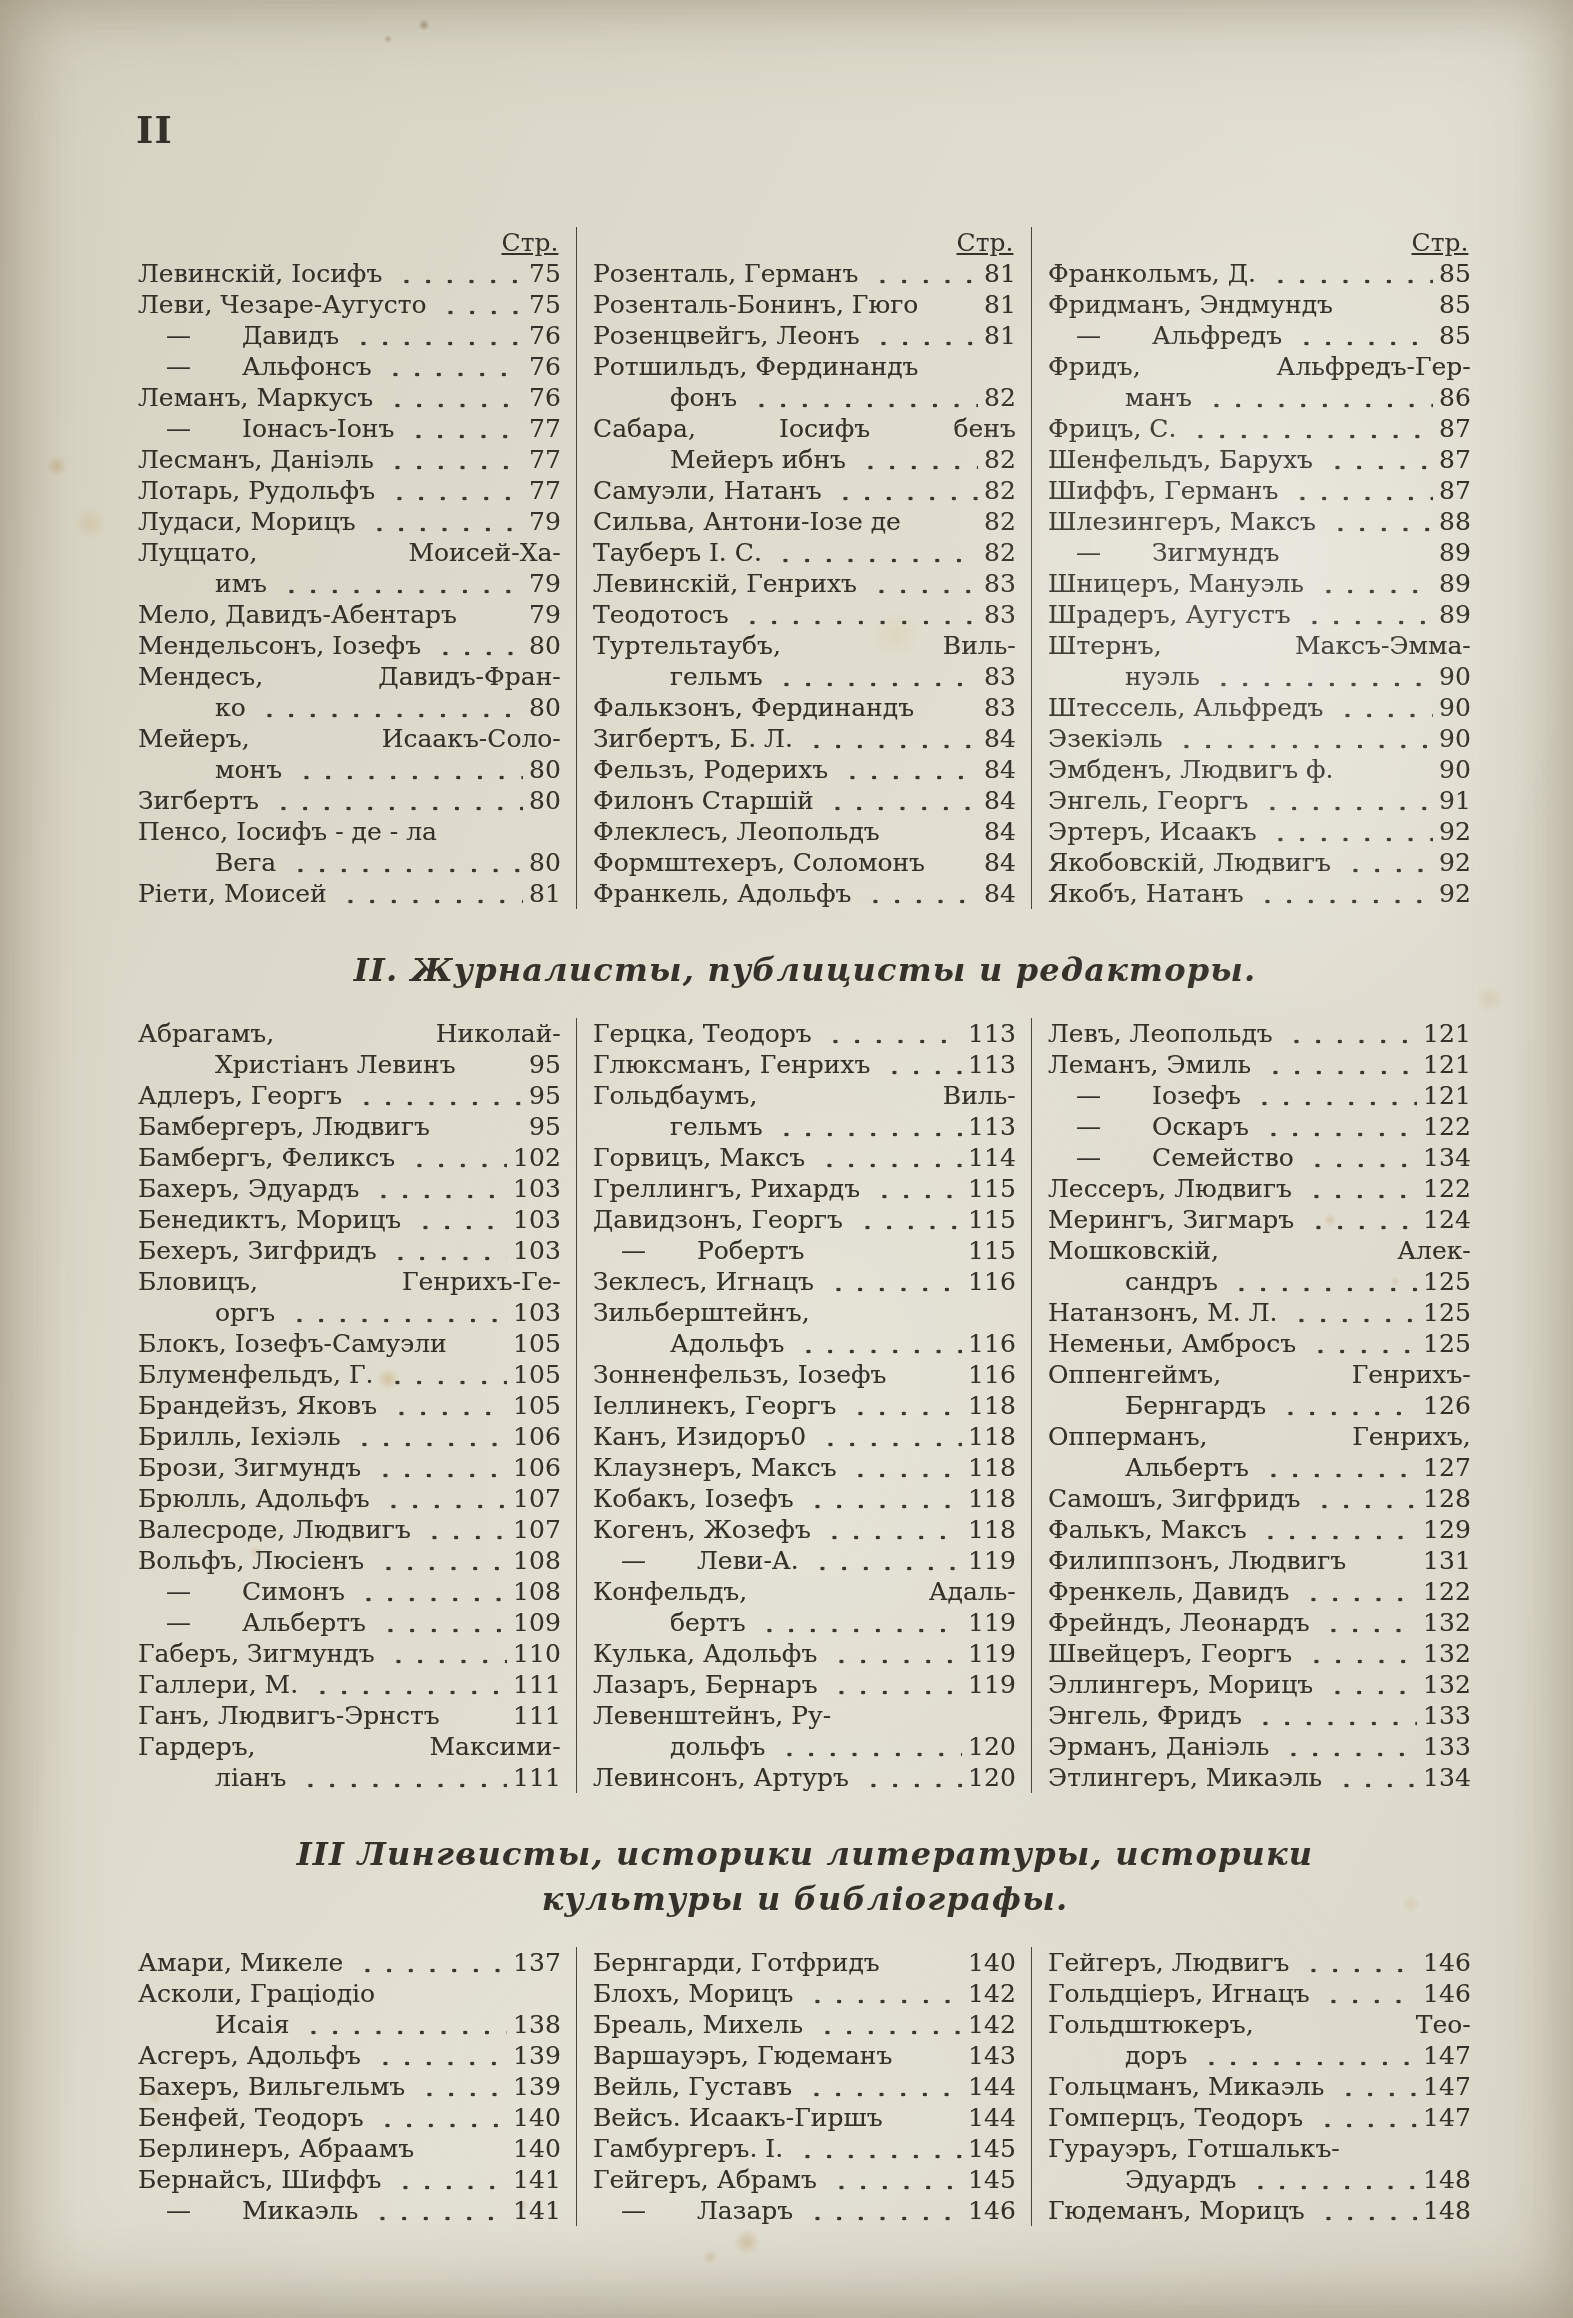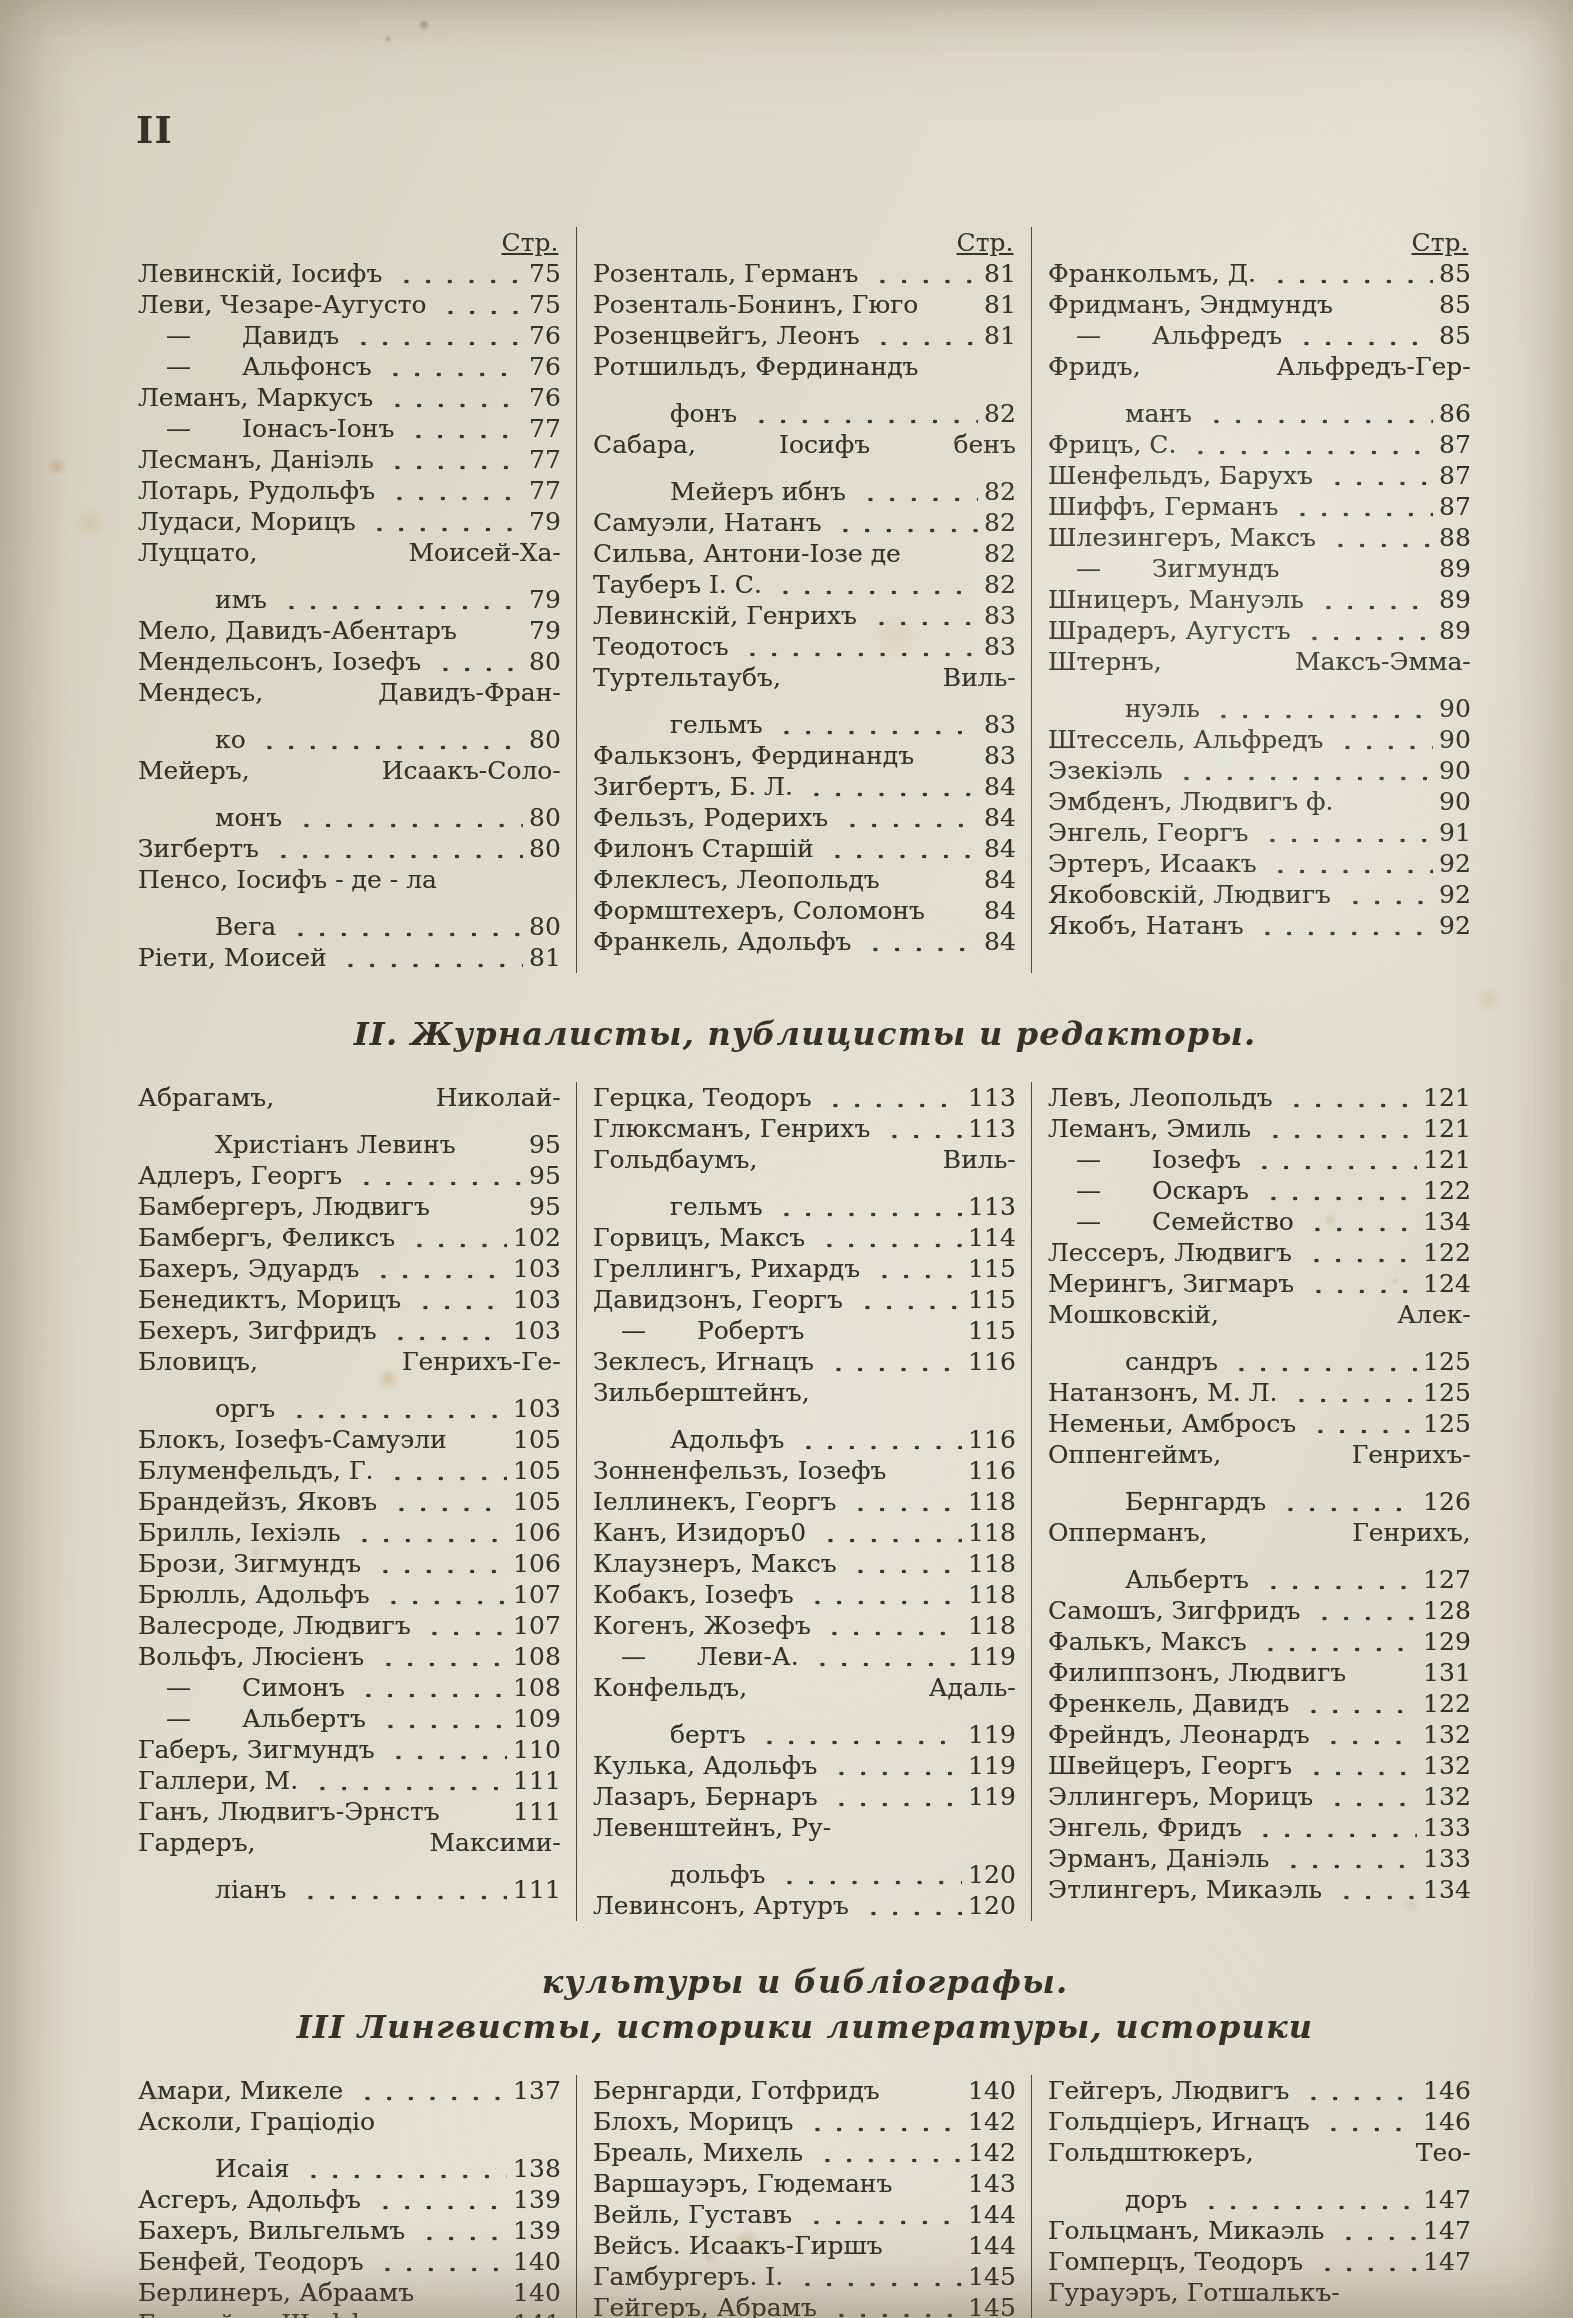--- a/index.html
+++ b/index.html
@@ -64,21 +64,21 @@
   .columns { display:flex; align-items:stretch; }
   .col { flex:1 1 0; min-width:0; padding:0 15.6px; }
   .col:first-child { padding-left:0; }
   .col:last-child  { padding-right:1.2px; }
   .col + .col { border-left:1.8px solid #4b463c; }
 
   .col-header { text-align:right; font-size:25px; line-height:31px; padding-right:2.4px;text-decoration:underline; }
 
   .row { display:flex; align-items:baseline; font-size:25px; line-height:31px;
          white-space:nowrap; text-shadow:0 0 0.6px rgba(45,40,32,0.35); }
-  .row.cont { padding-left:77px;margin-top:16px; }
+  .row.cont { padding-left:77px; }
   .row.justify { justify-content:space-between; }
   .dash { margin-left:28px; margin-right:51px; }
   .leaders { flex:1 1 auto; min-width:3.6px; margin:0 6px 0 9.6px; align-self:stretch;
     background-image:radial-gradient(circle, #3b372e 1.8px, rgba(0,0,0,0) 2.2px);
     background-size:21.7px 7.2px; background-repeat:repeat-x; background-position:3.6px 20px; }
   .leaders.nd { background-image:none; }
   .pagenum { flex:0 0 auto; }
 </style>
 </head>
 <body>
@@ -787,22 +787,22 @@
           <div class="row">
             <span>Этлингеръ, Микаэль</span>
             <span class="leaders"></span>
             <span class="pagenum">134</span>
           </div>
         </div>
       </div>
     </div>
     <div>
       <div class="heading">
+        <div class="heading-line">III Лингвисты, историки литературы, историки</div>
         <div class="heading-line">культуры и библіографы.</div>
-        <div class="heading-line">III Лингвисты, историки литературы, историки</div>
       </div>
       <div class="columns">
         <div class="col">
           <div class="row">
             <span>Амари, Микеле</span>
             <span class="leaders"></span>
             <span class="pagenum">137</span>
           </div>
           <div class="row">
             <span>Асколи, Граціодіо</span>

